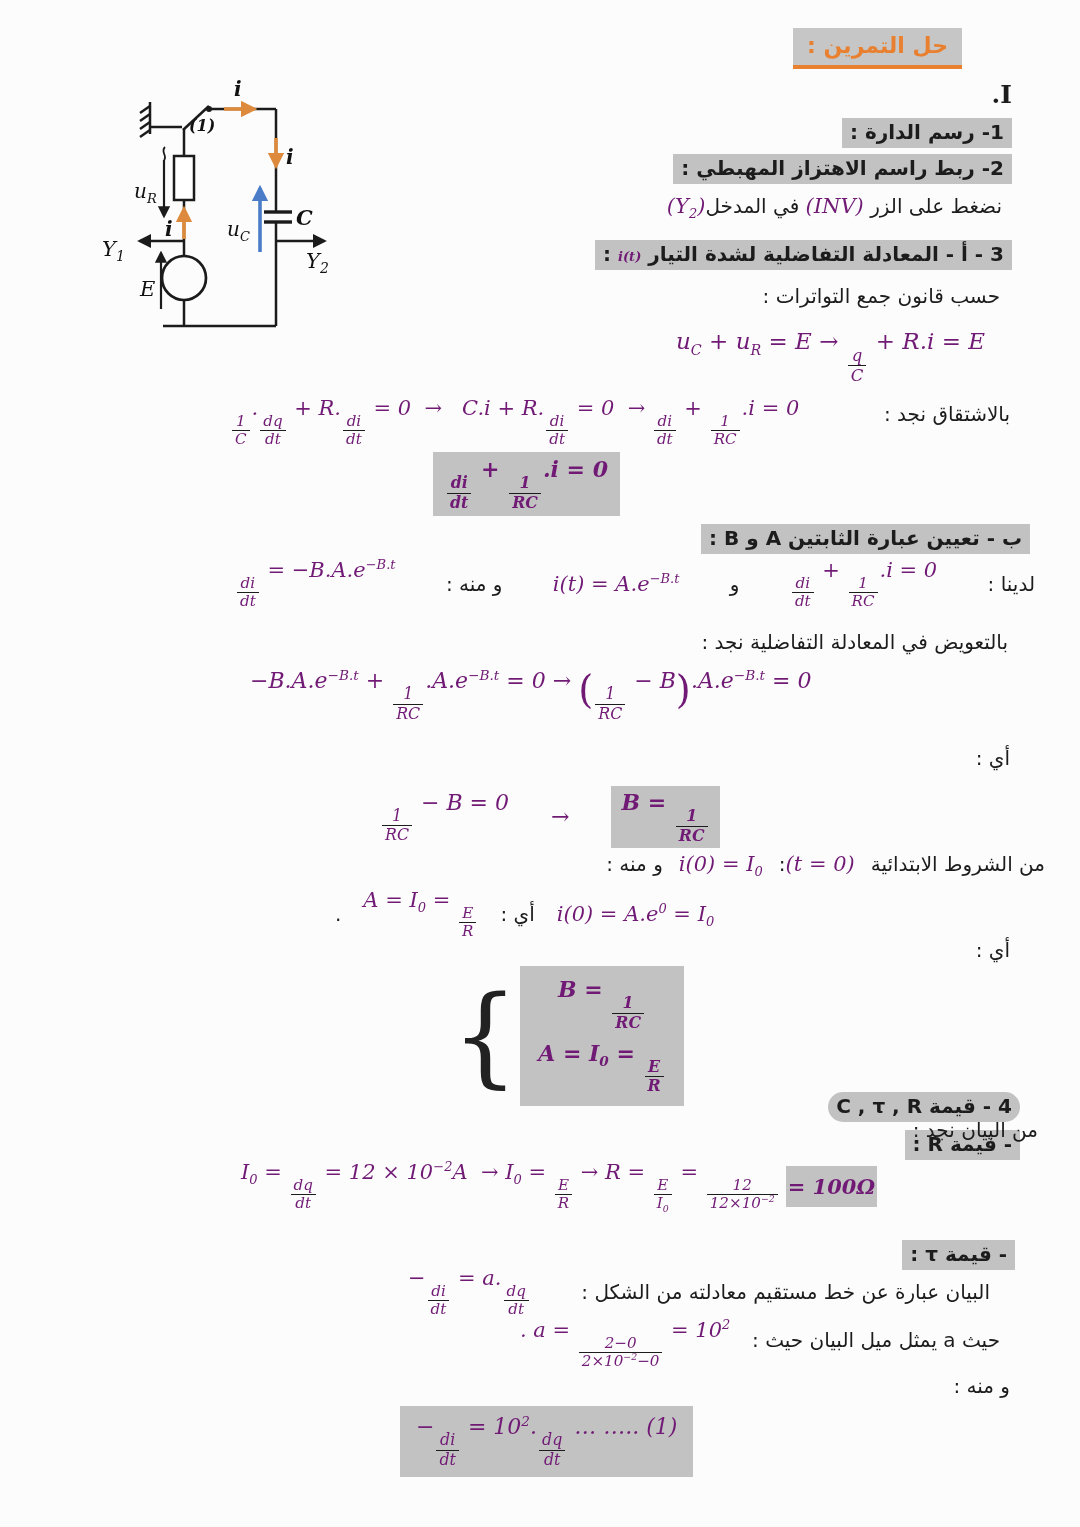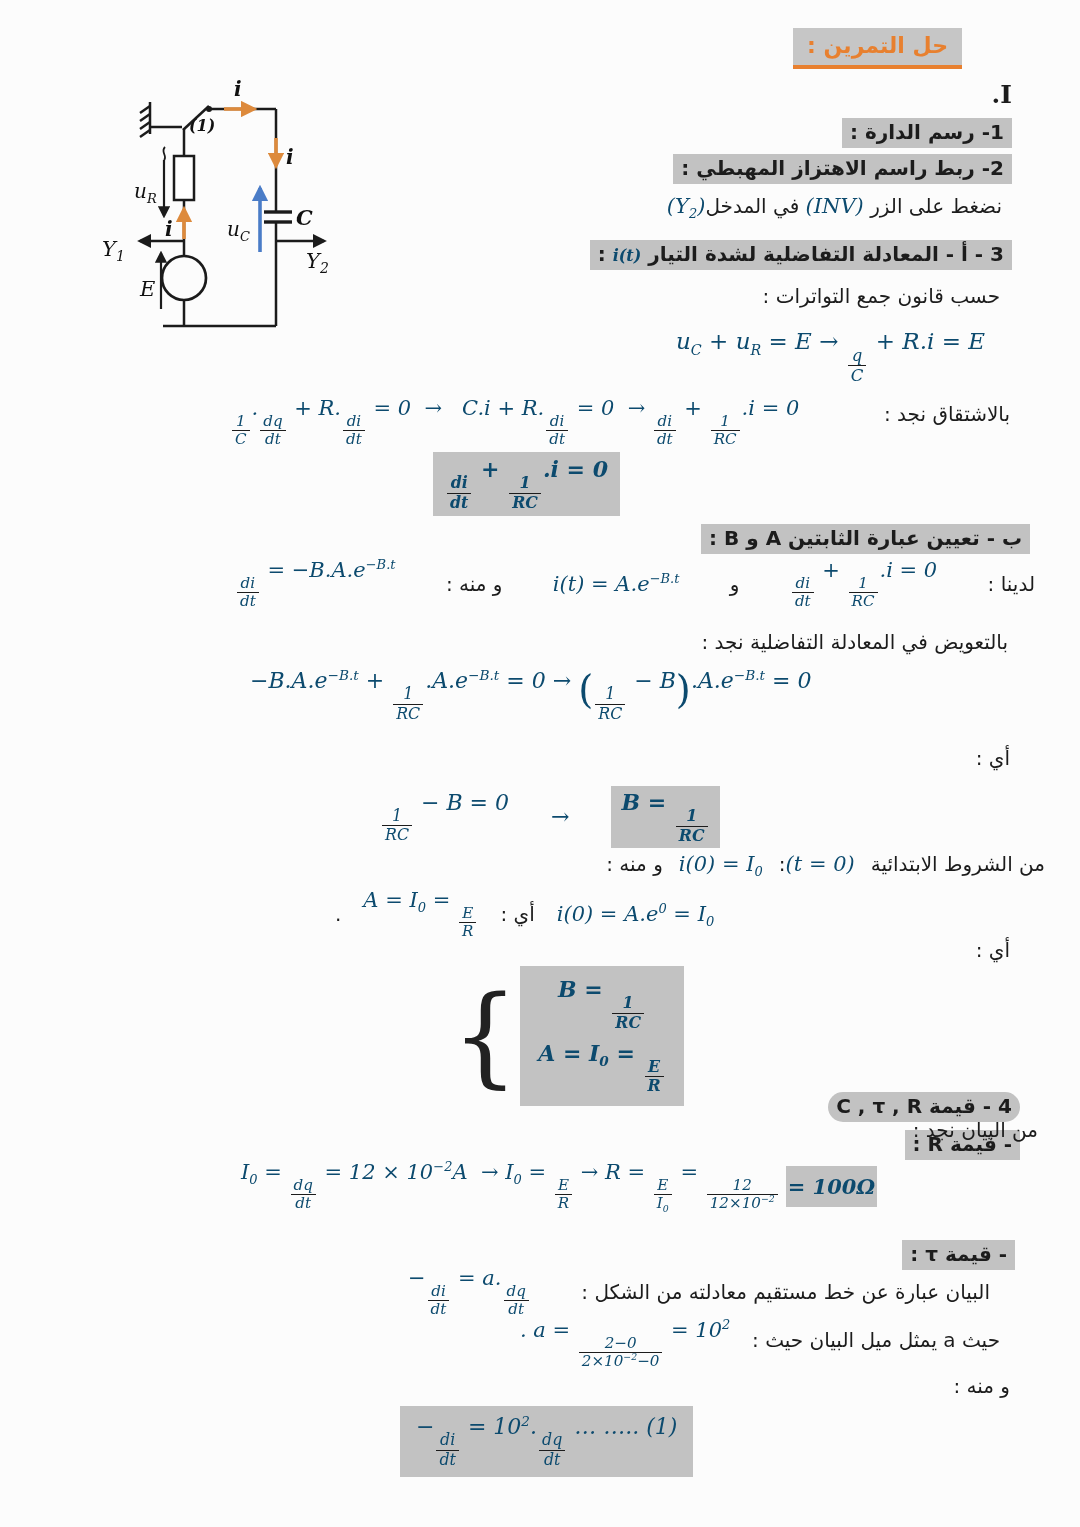--- a/index.html
+++ b/index.html
@@ -9,23 +9,23 @@
     font-family:"DejaVu Sans",sans-serif;
   }
   .abs{position:absolute;}
   .ar{direction:rtl;unicode-bidi:isolate;font-size:20px;white-space:nowrap;}
   .bold{font-weight:bold;}
   .hl{background:#c2c2c2;}
   .pad{padding:2px 8px 4px;}
   .math{
     font-family:"DejaVu Serif",serif;font-style:italic;
     direction:ltr;unicode-bidi:isolate;white-space:pre;
-    font-size:22px;color:#0c4a6e;
+    font-size:22px;color:#701a75;
   }
-  .m20{font-size:16px;} .m21{font-size:21px;}
+  .m20{font-size:13px;} .m21{font-size:21px;}
   .frac{display:inline-flex;flex-direction:column;text-align:center;
     vertical-align:-0.72em;font-size:0.72em;line-height:1.15;margin:0 2px;}
   .frac .fn{border-bottom:1.6px solid #1c1c1c;padding:0 3px;display:block;}
   .frac .fd{padding:0 3px;display:block;}
   .math sup{font-size:0.62em;line-height:0;}
   .math sub{font-size:0.62em;line-height:0;}
   .bigp{font-size:1.75em;font-style:normal;vertical-align:-0.38em;line-height:0;}
   .row{position:absolute;display:flex;align-items:center;}
   .rtl-row{flex-direction:row-reverse;}
   .title-box{

